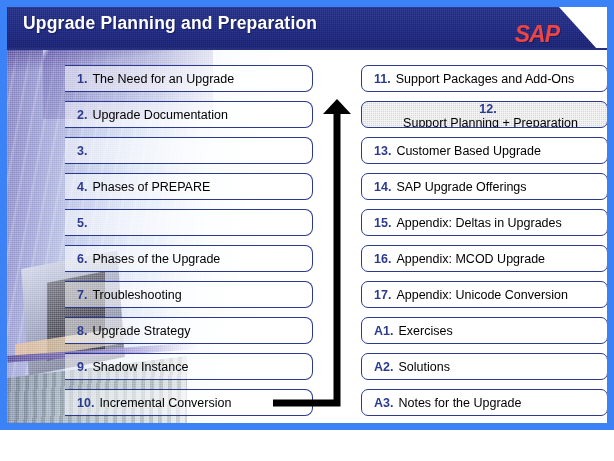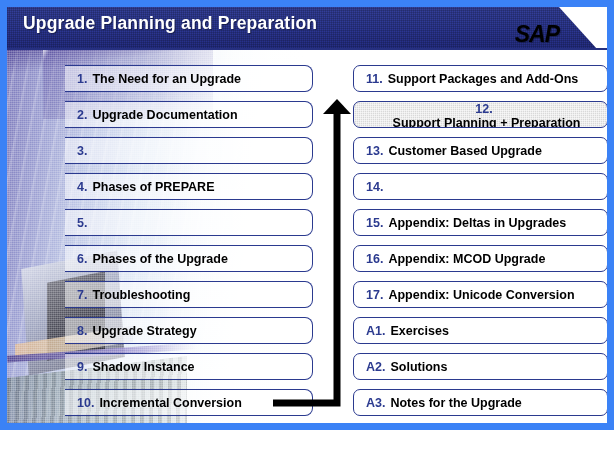--- a/index.html
+++ b/index.html
@@ -160,21 +160,21 @@
     letter-spacing: 0.2px;
     white-space: nowrap;
     text-shadow: 1px 1px 0 rgba(0,0,0,0.35);
   }
   #sap-logo {
     position: absolute;
     right: 62px; top: 14px;
     font-size: 23px;
     font-weight: bold;
     font-style: italic;
-    color: #000000;
+    color: #ef4444;
     letter-spacing: -1px;
     text-shadow: 1px 1px 0 rgba(0,0,0,0.25);
     margin-left: 15px;
   }
   #hdr-underline {
     position: absolute;
     left: 0; top: 41px;
     width: 614px; height: 2px;
     background: #26307f;
     z-index: 4;
@@ -207,37 +207,38 @@
     white-space: nowrap;
     overflow: hidden;
   }
   .item.left {
     background: rgba(255,255,255,0.50);
     border-radius: 0 8px 8px 0;
     border-left: none;
   }
   .item.right {
     background: #ffffff;
+    margin-left: 8px;
   }
   .item.highlight {
     background-color: #d9d9d9;
     background-image:
       repeating-linear-gradient(0deg, rgba(255,255,255,0.55) 0 1px, rgba(255,255,255,0) 1px 2px),
       repeating-linear-gradient(90deg, rgba(255,255,255,0.55) 0 1px, rgba(255,255,255,0) 1px 2px);
     flex-direction: column;
   }
   .item .num {
     color: #2b3a8f;
     font-weight: bold;
     font-size: 12.5px;
     margin-right: 5px;
   }
   .item .label {
     color: #000000;
-    font-weight: bold;
+    font-weight: normal;
     font-size: 12.5px;
   }
 
   
   #connector {
     position: absolute;
     left: 0; top: 0;
     width: 614px; height: 461px;
     z-index: 5;
     pointer-events: none;
@@ -319,20 +320,21 @@
       <div class="item right highlight">
         <span class="num">12.</span>
         <span class="label">Support Planning + Preparation</span>
       </div>
       <div class="item right">
         <span class="num">13.</span>
         <span class="label">Customer Based Upgrade</span>
       </div>
       <div class="item right">
         <span class="num">14.</span>
+        <span class="label">SAP Upgrade Offerings</span>
       </div>
       <div class="item right">
         <span class="num">15.</span>
         <span class="label">Appendix: Deltas in Upgrades</span>
       </div>
       <div class="item right">
         <span class="num">16.</span>
         <span class="label">Appendix: MCOD Upgrade</span>
       </div>
       <div class="item right">

